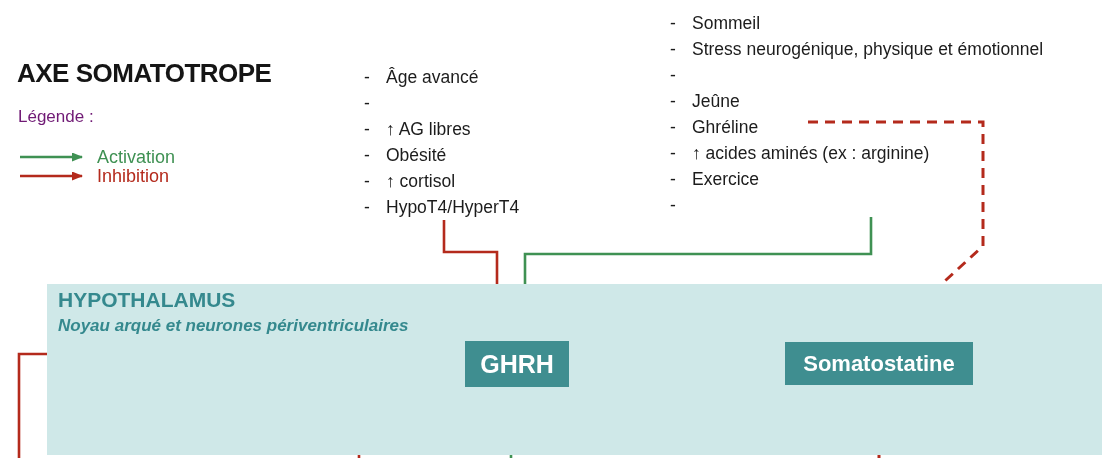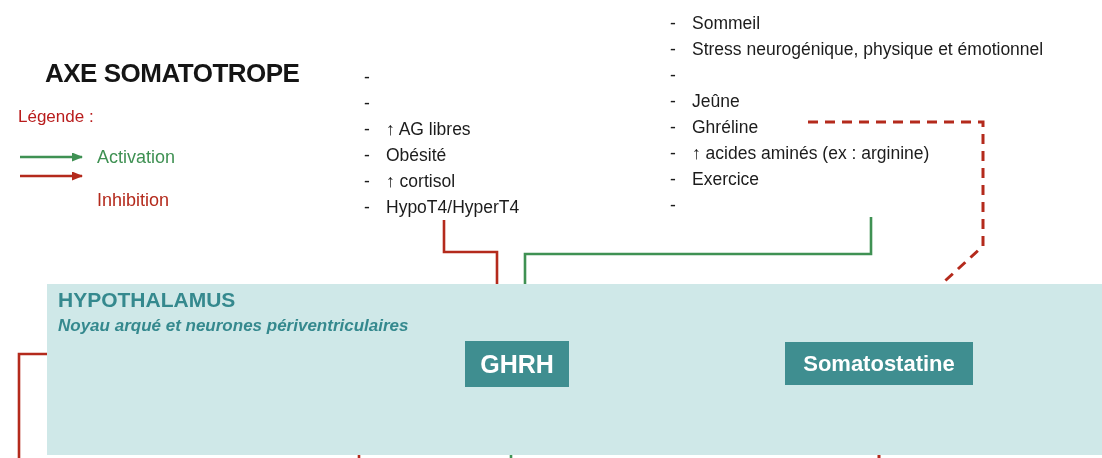--- a/index.html
+++ b/index.html
@@ -4,25 +4,25 @@
 <style>
   html,body{margin:0;padding:0;}
   body{
     width:1102px;height:458px;position:relative;overflow:hidden;
     background:#ffffff;
     font-family:"Liberation Sans", sans-serif;
     color:var(--text,#1c1c1c);
   }
   .abs{position:absolute;}
   .title{
-    left:17px;top:58px;font-size:26px;font-weight:700;letter-spacing:-.5px;color:#151515;margin-left:28px;
+    left:17px;top:58px;font-size:26px;font-weight:700;letter-spacing:-.5px;color:#151515;
   }
-  .legend-label{left:18px;top:107px;font-size:17px;color:#b91c1c;}
+  .legend-label{left:18px;top:107px;font-size:17px;color:#701a75;}
   .legend-activation{left:97px;top:147px;font-size:18px;color:var(--activation);}
-  .legend-inhibition{left:97px;top:166px;font-size:18px;color:var(--inhibition);margin-top:24px;}
+  .legend-inhibition{left:97px;top:166px;font-size:18px;color:var(--inhibition);}
   .factor-list{font-size:17.5px;color:#1c1c1c;}
   .factor-list .li{display:flex;line-height:26px;white-space:nowrap;}
   .factor-list .dash{width:22px;flex:0 0 22px;}
   .list-mid{left:364px;top:64px;}
   .list-right{left:670px;top:10px;}
   .band{
     left:47px;top:284px;width:1055px;height:171px;
     background:var(--band);
   }
   .hypo-title{left:58px;top:288px;font-size:21px;font-weight:700;color:var(--teal-text);}
@@ -69,20 +69,21 @@
 </svg>
 
 <div class="abs title">AXE SOMATOTROPE</div>
 <div class="abs legend-label">Légende :</div>
 <div class="abs legend-activation">Activation</div>
 <div class="abs legend-inhibition">Inhibition</div>
 
 <div class="abs factor-list list-mid">
   <div class="li">
       <span class="dash">-</span>
+      <span>Âge avancé</span>
     </div>
   <div class="li">
       <span class="dash">-</span>
     </div>
   <div class="li">
       <span class="dash">-</span>
       <span>↑ AG libres</span>
     </div>
   <div class="li">
       <span class="dash">-</span>

